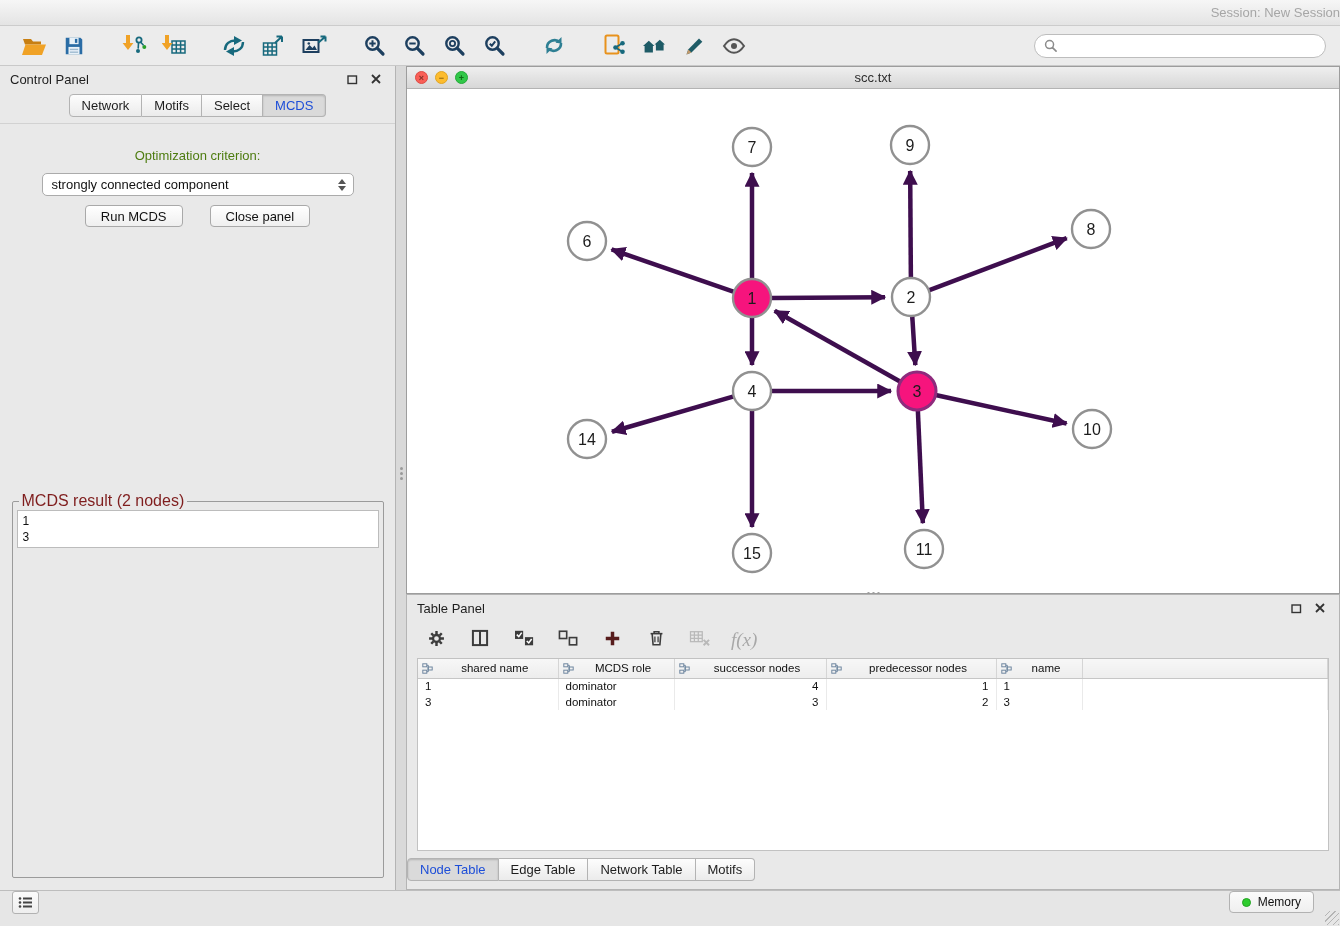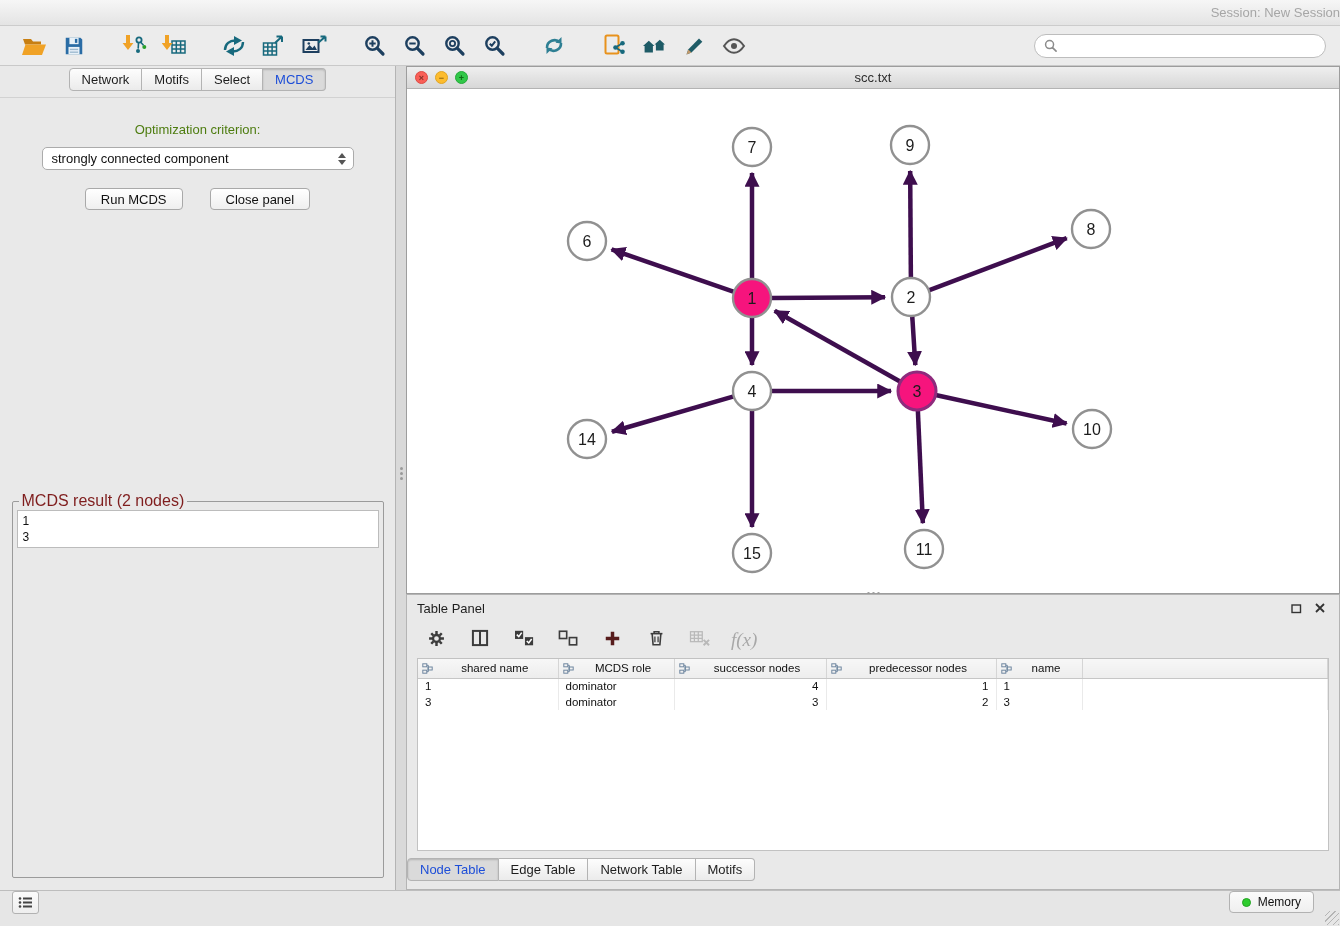--- a/index.html
+++ b/index.html
@@ -43,21 +43,21 @@
   .cp-tabs-row { display:flex; justify-content:center; padding:2px 0 6px; }
   .cp-body { flex:1; display:flex; flex-direction:column; align-items:center; border-top:1px solid #d2d2d2; }
   .opt-label { margin-top:24px; font-size:13px; color:#4d7c0f; }
   .dropdown { margin-top:10px; width:312px; height:23px; background:#ffffff; border:1px solid #ababab;
     border-radius:5px; display:flex; align-items:center; padding:0 4px 0 9px; font-size:13px; color:#111; cursor:default; }
   .dropdown .dd-label { flex:1; }
   .dd-arrows { width:14px; display:flex; flex-direction:column; align-items:center; gap:2px; }
   .dd-arrows i { display:block; width:0; height:0; border-left:4px solid transparent; border-right:4px solid transparent; }
   .dd-arrows .up { border-bottom:5px solid #555; }
   .dd-arrows .down { border-top:5px solid #555; }
-  .cp-buttons { margin-top:18px; display:flex; gap:27px; }
+  .cp-buttons { margin-top:9px; display:flex; gap:27px; }
   .push-btn { height:22px; padding:0 15px; font-size:13px; color:#111; background:linear-gradient(#ffffff,#efefef);
     border:1px solid #a9a9a9; border-radius:4px; cursor:default; }
   .result-group { margin:12px; margin-top:auto; width:372px; height:386px; border:1px solid #9b9b9b;
     border-radius:2px; padding:0 4px 6px; background:#e9e9e9; display:flex; flex-direction:column; }
   .result-group legend { font-size:16px; color:#7f1d1d; padding:0 3px; margin-left:2px; }
   .result-list { flex:1; background:#ffffff; border:1px solid #bcbcbc; overflow:auto;
     font-size:12px; color:#111; line-height:16px; padding:2px 5px; }
 
   
   .network-window { position:absolute; left:406px; top:66px; right:0; height:528px;
@@ -278,20 +278,34 @@
     <div class="search">
       <svg width="13" height="13" viewBox="0 0 14 14">
         <circle cx="6" cy="6" r="4.3" fill="none" stroke="#8b8b8b" stroke-width="1.6"></circle>
         <line x1="9.2" y1="9.2" x2="13" y2="13" stroke="#8b8b8b" stroke-width="1.8" stroke-linecap="round"></line>
       </svg>
       <input type="text" placeholder="" style="">
     </div>
   </div>
 
   <div class="control-panel">
+    <div class="panel-header">
+      <span>Control Panel</span>
+      <span class="spacer"></span>
+      <span class="win-btn">
+        <svg width="11" height="11" viewBox="0 0 11 11">
+            <rect x="1" y="2" width="8.5" height="7.5" fill="none" stroke="#333" stroke-width="1.4"></rect>
+          </svg>
+      </span>
+      <span class="win-btn">
+        <svg width="10" height="10" viewBox="0 0 10 10">
+            <path d="M1 1l8 8M9 1l-8 8" stroke="#333" stroke-width="1.8"></path>
+          </svg>
+      </span>
+    </div>
     <div class="cp-tabs-row">
       <div class="seg" id="cp-tabs">
           <div class="seg-tab">Network</div>
           <div class="seg-tab">Motifs</div>
           <div class="seg-tab">Select</div>
           <div class="seg-tab active">MCDS</div>
         </div>
     </div>
     <div class="cp-body">
       <div class="opt-label">Optimization criterion:</div>

